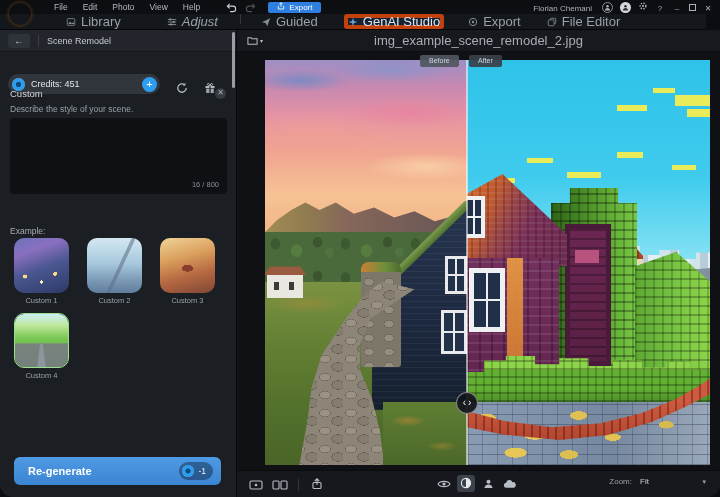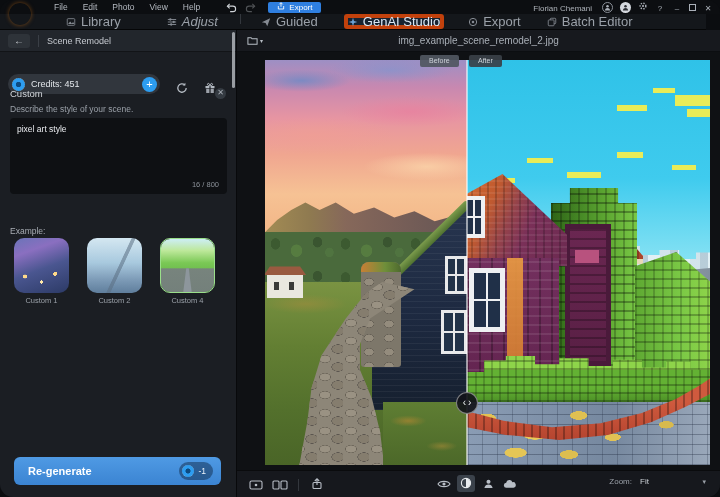--- a/index.html
+++ b/index.html
@@ -82,21 +82,21 @@
     background:linear-gradient(180deg,#4f9ae4,#3b84d2); display:flex; align-items:center; padding:0 8px 0 14px; }
   .regen-label { font-size:11px; font-weight:bold; color:#ffffff; }
   .regen-badge { margin-left:auto; height:18px; border-radius:9px; background:rgba(10,32,58,.45); display:flex; align-items:center; padding:0 7px 0 3px; gap:4px; }
   .regen-badge .coin { width:12px; height:12px; }
   .regen-cost { font-size:8.5px; color:#eaf2fa; }
 
   
   .main { position:absolute; left:237px; top:30px; width:483px; height:467px; background:#111316; }
   .main-header { height:22px; background:#17191e; border-bottom:1px solid #0c0e11; display:flex; align-items:center; padding:0 10px; position:relative; }
   .open-btn { display:flex; align-items:center; gap:2px; color:#b8bec6; }
-  .filename { position:absolute; left:0; right:0; text-align:center; font-size:10px; color:#a8aeb6; pointer-events:none; }
+  .filename { position:absolute; left:0; right:0; text-align:center; font-size:13px; color:#a8aeb6; pointer-events:none; }
   .mh-right { margin-left:auto; display:flex; align-items:center; gap:6px; }
   .creations-btn { height:14px; border:1px solid #70767e; border-radius:7px; padding:0 9px; font-size:8px; color:#d2d6dc; display:flex; align-items:center; }
   .mh-div { width:1px; height:12px; background:#3a3e44; }
   .tool-btn { width:17px; height:16px; background:#1f2328; border-radius:3px; color:#c4c9cf; display:flex; align-items:center; justify-content:center; }
 
   .canvas { position:absolute; left:0; top:22px; width:483px; height:418px; background:#0f1114; }
   .image { position:absolute; left:28px; top:8px; width:445px; height:405px; }
 
   
   .half-before { position:absolute; left:0; top:0; width:202px; height:405px; overflow:hidden; background:#5a7a3a; }
@@ -371,21 +371,21 @@
         </span>
       <span>Export</span>
     </div>
     <div class="mtab t-batch">
       <span>
           <svg width="10" height="10" viewBox="0 0 12 12">
             <rect x="1.5" y="3.5" width="7" height="7" rx="1" fill="none" stroke="currentColor"></rect>
             <path d="M4 3.5 V2.5 a1 1 0 0 1 1-1 h4.5 a1 1 0 0 1 1 1 V7 a1 1 0 0 1-1 1 H8.5" fill="none" stroke="currentColor"></path>
           </svg>
         </span>
-      <span>Batch Editor</span>
+      <span>File Editor</span>
     </div>
   </div>
 
   <div class="sidebar">
     <div class="side-scroll"></div>
     <div class="side-header">
       <div class="back-btn">←</div>
       <div class="sh-div"></div>
       <div class="side-title">Scene Remodel</div>
     </div>
@@ -409,32 +409,35 @@
             <path d="M6 3.8 C4 3.8 3 2.8 3.6 1.8 4.2 1 5.6 1.4 6 3.2 6.4 1.4 7.8 1 8.4 1.8 9 2.8 8 3.8 6 3.8z" fill="none" stroke="currentColor" stroke-width="1"></path>
           </svg>
         </span>
     </div>
     <div class="custom-row">
       <span class="custom-label">Custom</span>
       <span class="x-btn">✕</span>
     </div>
     <div class="desc">Describe the style of your scene.</div>
     <div class="prompt-box">
-      <textarea spellcheck="false" style="">pixel art style</textarea>
       <div class="counter">16 / 800</div>
     </div>
     <div class="examples-label">Example:</div>
     <div class="thumb-grid">
       <div class="thumb-cell">
         <div class="thumb th1"></div>
         <div class="thumb-label">Custom 1</div>
       </div>
       <div class="thumb-cell">
         <div class="thumb th2"></div>
         <div class="thumb-label">Custom 2</div>
+      </div>
+      <div class="thumb-cell">
+        <div class="thumb th3"></div>
+        <div class="thumb-label">Custom 3</div>
       </div>
       <div class="thumb-cell">
         <div class="thumb th4"></div>
         <div class="thumb-label">Custom 4</div>
       </div>
     </div>
     <div class="regen-btn">
       <span class="regen-label">Re-generate</span>
       <span class="regen-badge">
         <span class="coin"></span>

